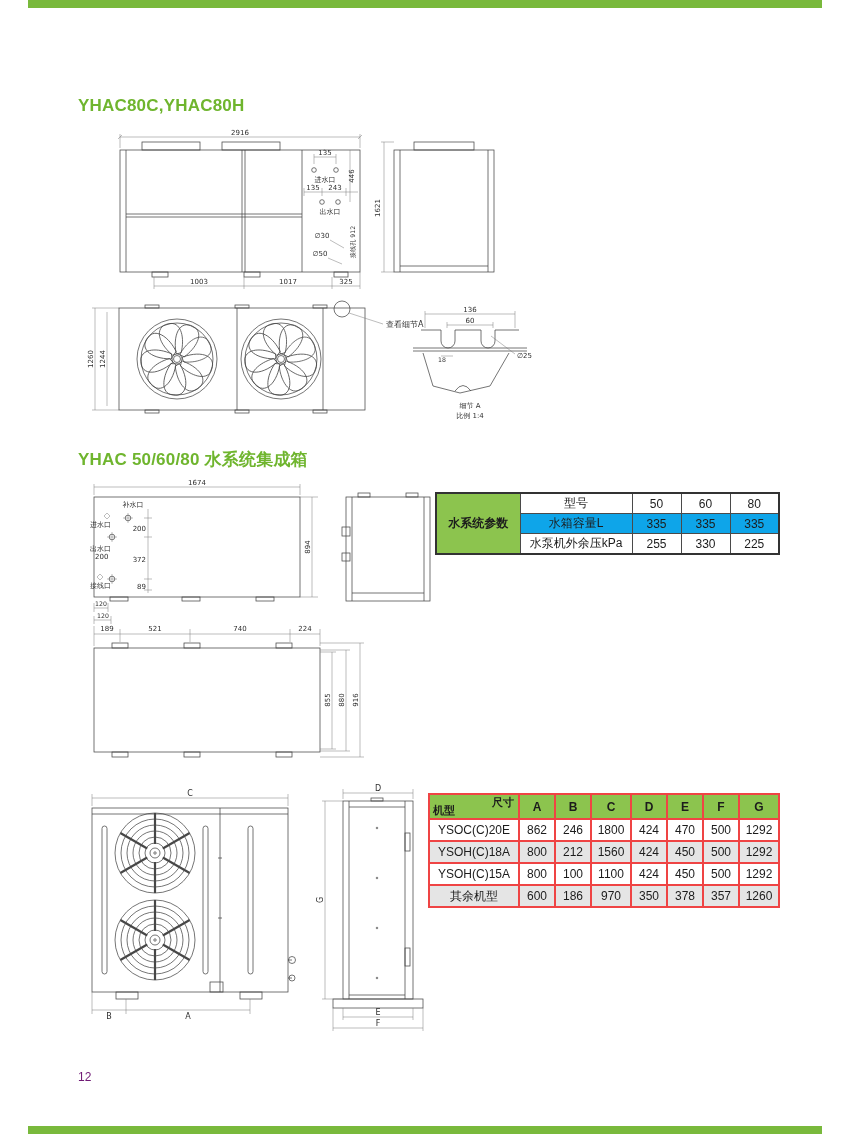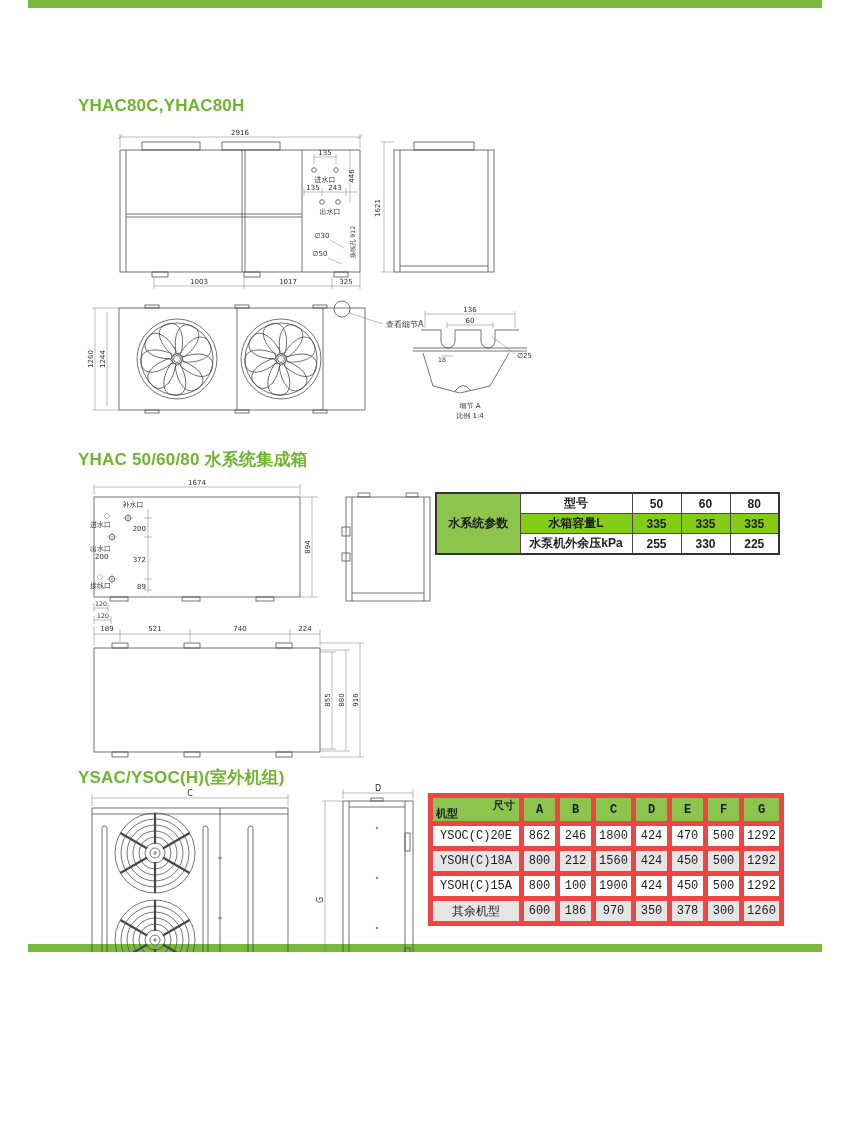--- a/index.html
+++ b/index.html
@@ -1,40 +1,40 @@
 <!DOCTYPE html>
 <html><head>
 <meta charset="utf-8">
 <style>
   html,body{margin:0;padding:0;background:#ffffff;}
-  #page{position:relative;width:850px;height:952px;background:#fff;overflow:hidden;
+  #page{position:relative;width:850px;height:1134px;background:#fff;overflow:hidden;
         font-family:"Liberation Sans","DejaVu Sans",sans-serif;}
   .edgebar{position:absolute;left:28px;width:794px;height:8px;background:#79b93c;}
   .title{position:absolute;left:78px;font-size:17px;font-weight:700;color:#6fb52e;letter-spacing:0.2px;}
-  .pagenum{position:absolute;left:78px;top:1070px;font-size:12px;color:#a16207;}
+  .pagenum{position:absolute;left:78px;top:1070px;font-size:12px;color:#701a75;}
 
   
   .d{position:absolute;}
   .d line,.d rect,.d circle,.d path,.d ellipse{stroke:#474747;stroke-width:0.75;fill:none;}
   .d .dim{stroke:#7a7a7a;stroke-width:0.5;}
   .d text{font-family:"DejaVu Sans",sans-serif;font-size:7px;fill:#2e2e2e;text-anchor:middle;stroke:none;}
   .d .s{text-anchor:start}.d .e{text-anchor:end}
   .d .f6{font-size:6.2px}.d .f8{font-size:8px}
   .d .w{fill:#fff}
   .d .sp{stroke-width:2.2}
 
   
   table{border-collapse:collapse;font-size:12px;color:#1c1c1c;}
   .t1{position:absolute;left:435px;top:492px;border:2px solid #333;}
-  .t1 td{border:1px solid #4a4a4a;text-align:center;height:17px;padding:1px 4px;background:#fff;font-weight:bold;}
+  .t1 td{border:1px solid #4a4a4a;text-align:center;height:17px;padding:1px 4px;background:#fff;}
   .t1 .head{background:#8cc44e;font-weight:700;margin-top:8px;}
-  .t1 tr.alt td{background:#84cc16;}
+  .t1 tr.alt td{background:#0ea5e9;}
 
   .t2{position:absolute;left:428px;top:793px;border:2px solid #333;}
-  .t2 td{border:5px solid #ef4444;text-align:center;height:18px;padding:1px 3px;background:#fff;font-family:Liberation Mono, monospace;}
+  .t2 td{border:2px solid #ef4444;text-align:center;height:18px;padding:1px 3px;background:#fff;}
   .t2 tr.hd td{background:#8cc44e;font-weight:700;height:21px;}
   .t2 tr.alt td{background:#e5e5e5;}
   .t2 td.corner{position:relative;width:86px;padding:0;
      background:#8cc44e linear-gradient(to bottom right,
        rgba(0,0,0,0) calc(50% - 0.6px), #333 calc(50% - 0.6px),
        #333 calc(50% + 0.6px), rgba(0,0,0,0) calc(50% + 0.6px));}
   .t2 .c-top{position:absolute;top:0px;right:4px;font-size:11px;font-weight:700;}
   .t2 .c-bot{position:absolute;bottom:0px;left:3px;font-size:11px;font-weight:700;}
 </style>
 </head>
@@ -303,21 +303,20 @@
       <line class="dim" x1="240" y1="139" x2="270" y2="139"></line>
     <line class="dim" x1="266" y1="38" x2="266" y2="139"></line>
     <line class="dim" x1="240" y1="31" x2="284" y2="31"></line>
       <line class="dim" x1="240" y1="145" x2="284" y2="145"></line>
     <line class="dim" x1="280" y1="31" x2="280" y2="145"></line>
     <text transform="rotate(-90 250 88)" x="250" y="88">855</text>
     <text transform="rotate(-90 264 88)" x="264" y="88">880</text>
     <text transform="rotate(-90 278 88)" x="278" y="88">916</text>
   </svg>
 
-  <div class="title" style="top:766px">YSAC/YSOC(H)(室外机组)</div>
 
   <svg class="d" style="left:80px;top:788px" width="235" height="240" viewBox="0 0 235 240">
     <line class="dim" x1="12" y1="18" x2="12" y2="6"></line>
       <line class="dim" x1="208" y1="18" x2="208" y2="6"></line>
     <line class="dim" x1="12" y1="10" x2="208" y2="10"></line>
     <text x="110" y="8" class="f8">C</text>
     <rect x="12" y="20" width="196" height="184"></rect>
     <line x1="12" y1="26" x2="208" y2="26"></line>
     <rect x="22" y="38" width="5" height="148" rx="2.5"></rect>
     <rect x="123" y="38" width="5" height="148" rx="2.5"></rect>
@@ -431,33 +430,33 @@
         <td>1560</td>
         <td>424</td>
         <td>450</td>
         <td>500</td>
         <td>1292</td>
       </tr>
       <tr>
         <td>YSOH(C)15A</td>
         <td>800</td>
         <td>100</td>
-        <td>1900</td>
+        <td>1100</td>
         <td>424</td>
         <td>450</td>
         <td>500</td>
         <td>1292</td>
       </tr>
       <tr class="alt">
         <td>其余机型</td>
         <td>600</td>
         <td>186</td>
         <td>970</td>
         <td>350</td>
         <td>378</td>
-        <td>300</td>
+        <td>357</td>
         <td>1260</td>
       </tr>
     </tbody>
   </table>
 
   <div class="pagenum">12</div>
 </div>
 
 </body></html>

